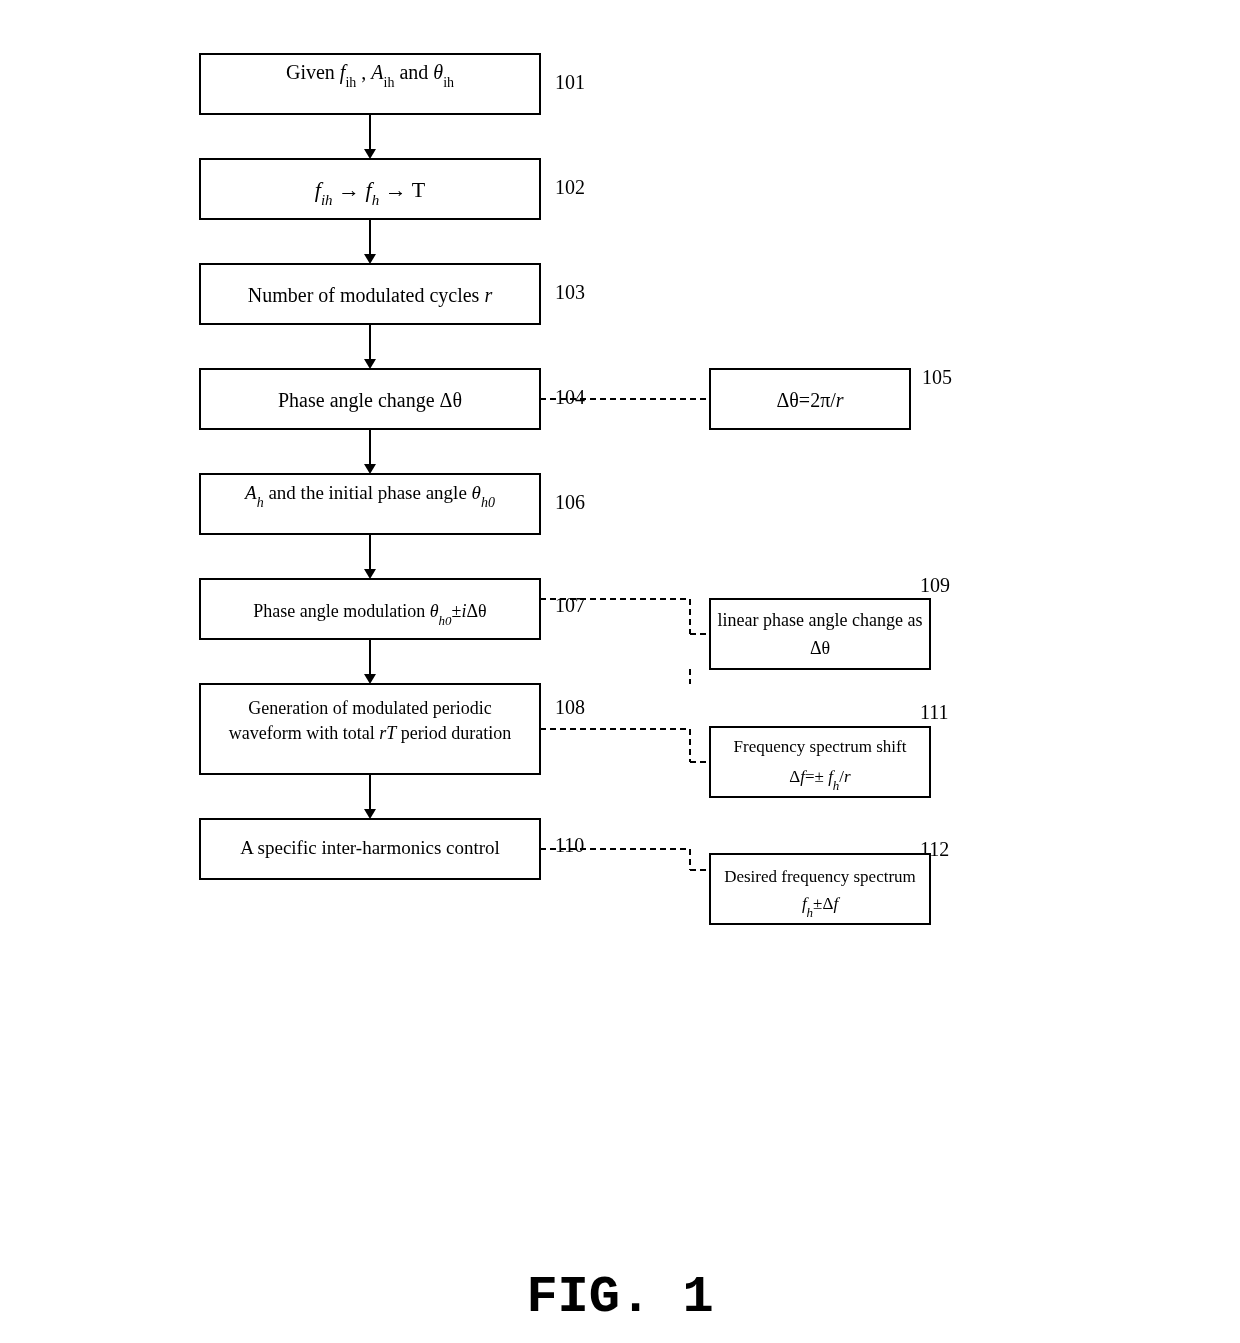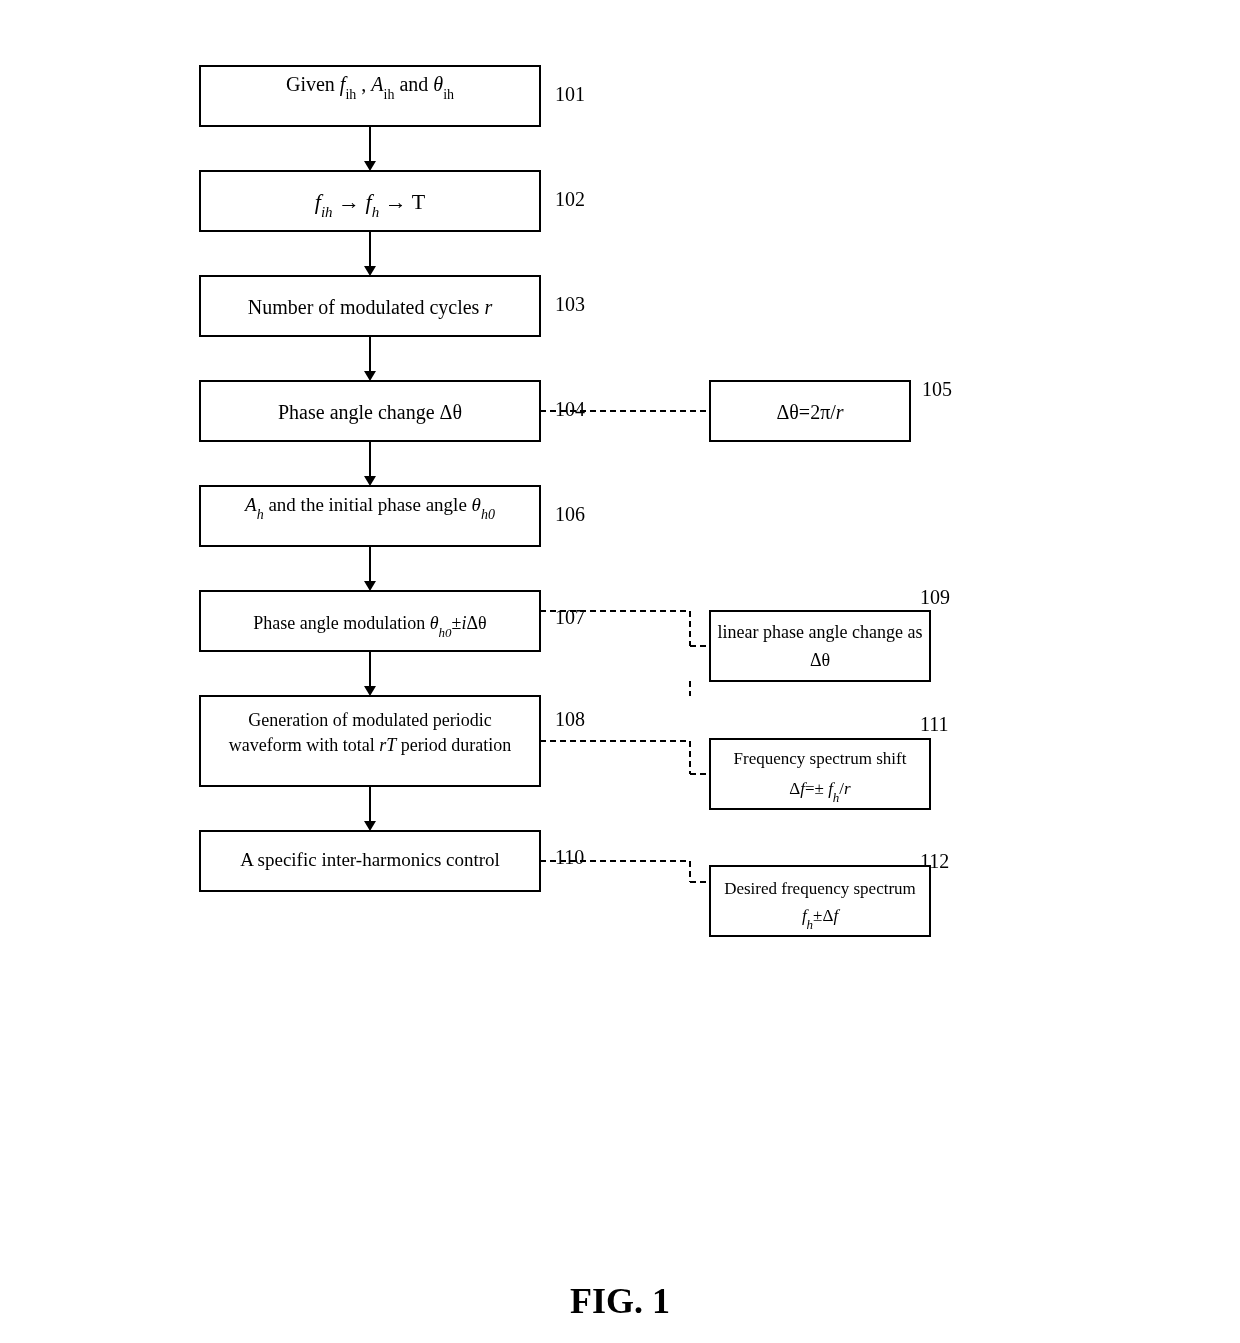--- a/index.html
+++ b/index.html
@@ -10,21 +10,21 @@
       min-height: 1343px;
       display: flex;
       flex-direction: column;
       align-items: center;
       padding: 40px 20px 40px 20px;
     }
 
     .diagram-container {
       position: relative;
       width: 900px;
-      margin: 16px auto;
+      margin: 4px auto;
     }
   </style>
 </head>
 <body>
 
 <div class="diagram-container">
   <svg width="900" height="1200">
 
     <rect x="30" y="10" width="340" height="60" fill="white" stroke="black" stroke-width="2"></rect>
     <text x="200" y="35" text-anchor="middle" font-family="Times New Roman, serif" font-size="20">
@@ -153,15 +153,15 @@
     <text x="650" y="838" text-anchor="middle" font-family="Times New Roman, serif" font-size="17">Desired frequency spectrum</text>
     <text x="650" y="865" text-anchor="middle" font-family="Times New Roman, serif" font-size="17">
       <tspan font-style="italic">f</tspan><tspan baseline-shift="sub" font-size="13" font-style="italic">h</tspan>±Δ<tspan font-style="italic">f</tspan>
     </text>
 
     <line x1="520" y1="625" x2="520" y2="640" stroke="black" stroke-width="2" stroke-dasharray="6,4"></line>
 
   </svg>
 
   <div style="text-align:center; margin-top: 20px;">
-    <span style="font-family: Liberation Serif, serif; font-size: 36px; font-weight: bold;">FIG. 1</span>
+    <span style="font-family: Liberation Mono, monospace; font-size: 52px; font-weight: bold;">FIG. 1</span>
   </div>
 </div>
 
 </body></html>

